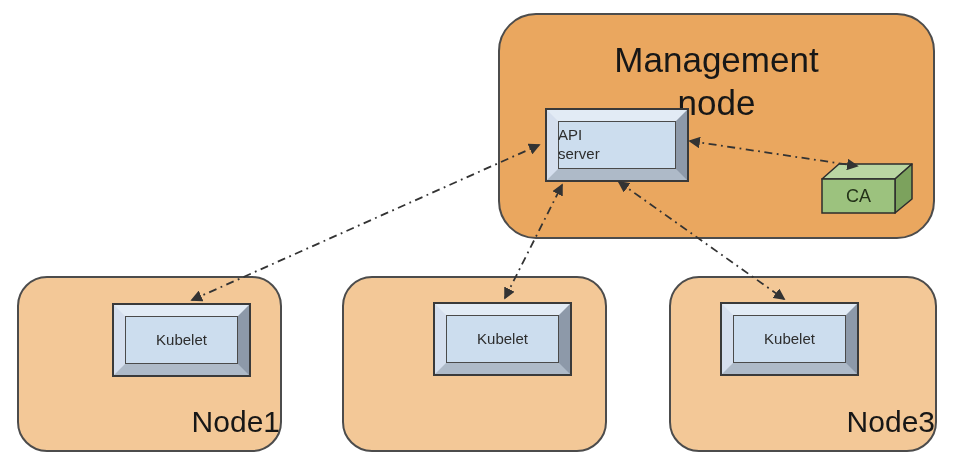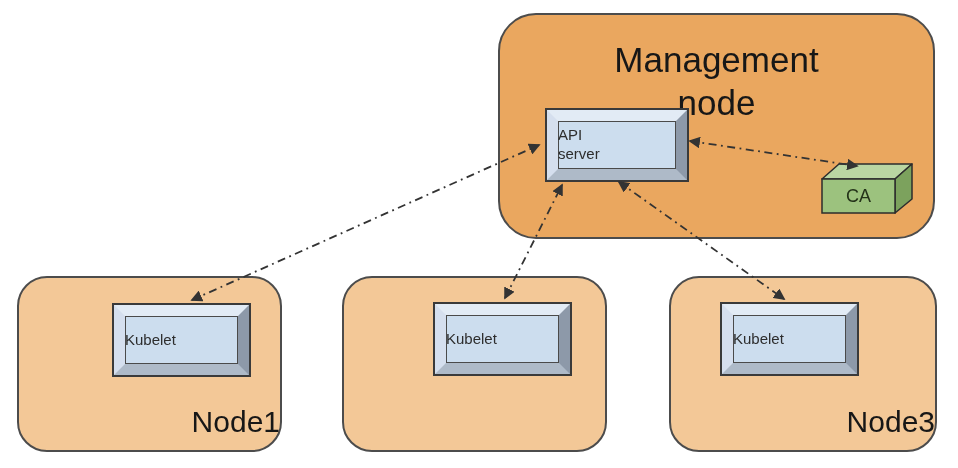--- a/index.html
+++ b/index.html
@@ -42,21 +42,21 @@
   }
   
   .chip{
     position:absolute;
     box-sizing:border-box;
     border-style:solid;
     border-width:11px;
     border-color:#E2EBF5 #8D99A9 #AEBAC8 #D5DFEE;
     background:#CCDDEE;
     box-shadow:0 0 0 2px #3a3a3a, inset 0 0 0 1px #4a4a4a;
-    display:flex;align-items:center;justify-content:flex-start;
+    display:flex;align-items:center;justify-content:center;
     color:#2d2d2d;font-size:15px;line-height:1.25;
   }
   .chip.api{left:47px;top:95px;width:140px;height:70px;justify-content:flex-start;}
   .chip.api .wrap{display:block;width:52px;}
   .chip.kubelet{width:135px;height:70px;}
   .n1 .chip.kubelet{left:95px;top:27px;}
   .n2 .chip.kubelet{left:91px;top:26px;}
   .n3 .chip.kubelet{left:51px;top:26px;}
   
   .ca-box{position:absolute;left:320px;top:148px;width:95px;height:52px;}

